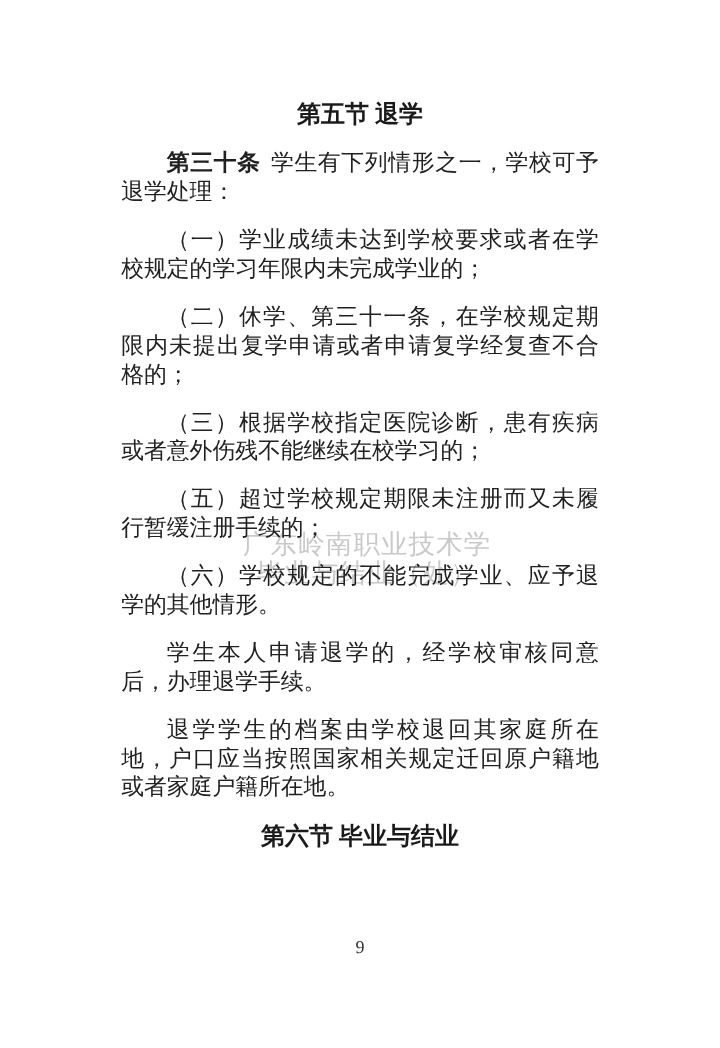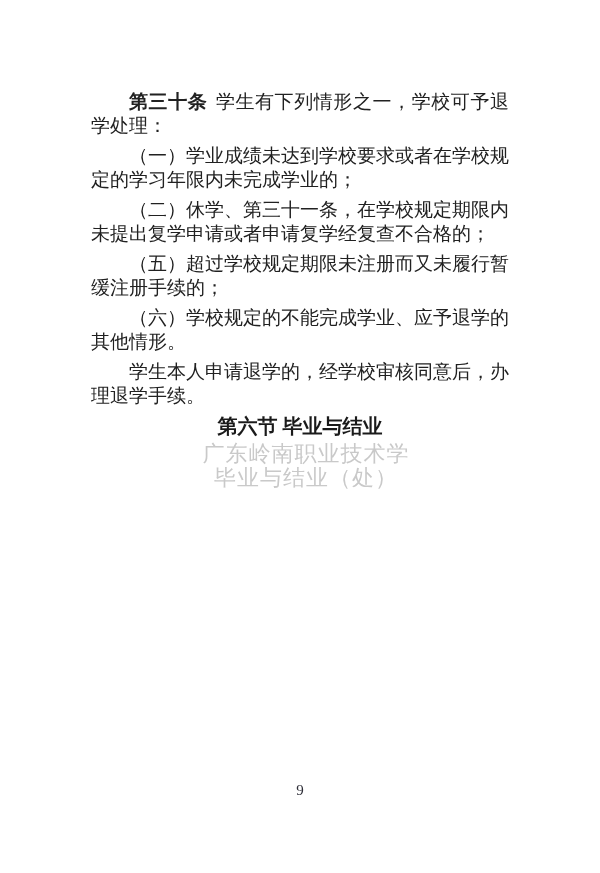--- a/index.html
+++ b/index.html
@@ -39,21 +39,21 @@
   }
   .section-heading {
     margin: 0;
     font-size: 20px;
     font-weight: bold;
     text-align: center;
     line-height: 25px;
     color: #1a1a1a;
   }
   p.para {
-    margin: 6px;
+    margin: 16px;
     text-indent: 2em;
     text-align: justify;
   }
   .term {
     font-weight: bold;
     margin-right: 0.45em;
   }
   .page-number {
     position: absolute;
     left: 0;
@@ -70,36 +70,39 @@
 
 <div class="page">
 
   <div class="watermark">
     <div>广东岭南职业技术学</div>
     <div>毕业与结业（处）</div>
   </div>
 
   <div class="content">
 
+    <h2 class="section-heading">第五节 退学</h2>
 
     <p class="para"><span class="term">第三十条</span><span>学生有下列情形之一，学校可予退学处理：</span></p>
 
     <p class="para"><span>（一）学业成绩未达到学校要求或者在学校规定的学习年限内未完成学业的；</span></p>
 
     <p class="para"><span>（二）休学、第三十一条，在学校规定期限内未提出复学申请或者申请复学经复查不合格的；</span></p>
 
+    <p class="para"><span>（三）根据学校指定医院诊断，患有疾病或者意外伤残不能继续在校学习的；</span></p>
 
 
     <p class="para"><span>（五）超过学校规定期限未注册而又未履行暂缓注册手续的；</span></p>
 
     <p class="para"><span>（六）学校规定的不能完成学业、应予退学的其他情形。</span></p>
 
     <p class="para"><span>学生本人申请退学的，经学校审核同意后，办理退学手续。</span></p>
 
 
+    <p class="para"><span>退学学生的档案由学校退回其家庭所在地，户口应当按照国家相关规定迁回原户籍地或者家庭户籍所在地。</span></p>
 
     <h2 class="section-heading">第六节 毕业与结业</h2>
 
 
   </div>
 
   <div class="page-number">9</div>
 
 </div>
 

